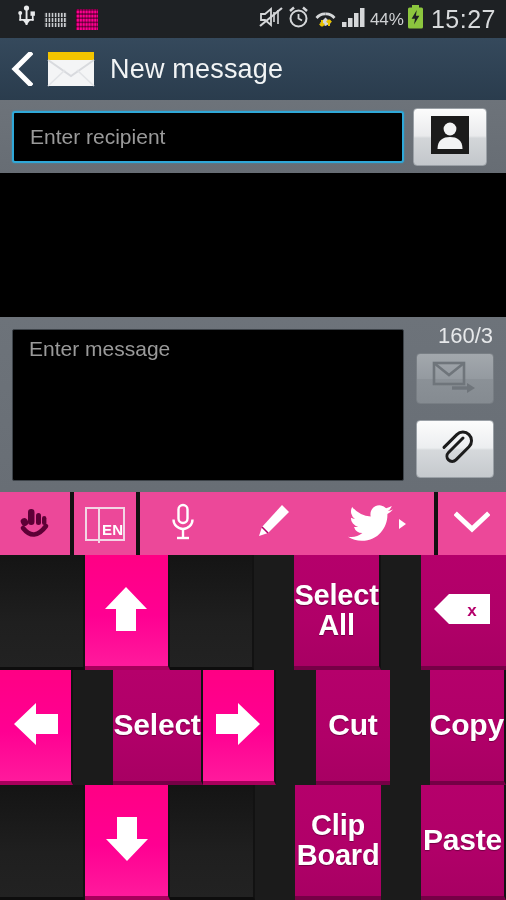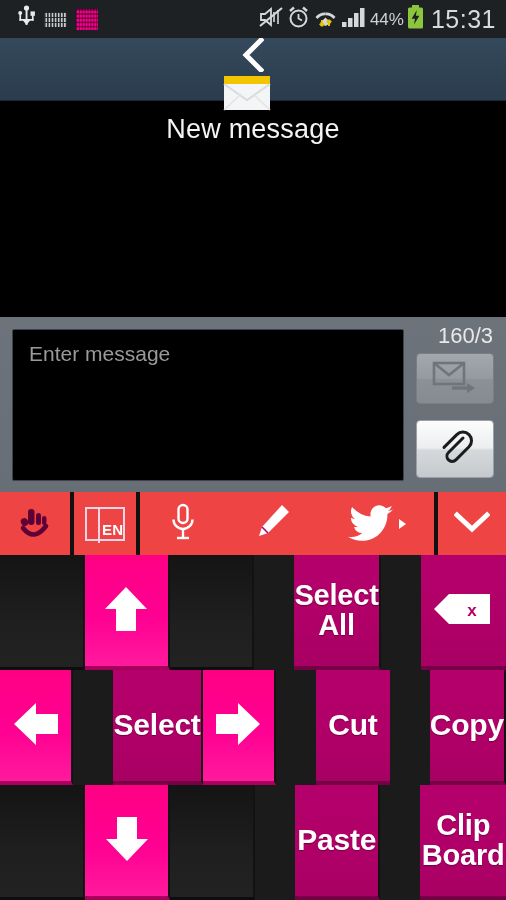--- a/index.html
+++ b/index.html
@@ -40,21 +40,20 @@
     background-size:100% 5px, 3.1px 100%;
     border-radius:1px;
   }
 
   
   .titlebar{
     position:absolute;left:0;top:38px;width:506px;height:62px;
     background:linear-gradient(to bottom,#35495c 0%,#2f4254 55%,#2a3c4d 100%);
     display:flex;align-items:center;
     border-bottom:1px solid #1b2934;
-    flex-direction:column;
   }
   .back-chevron{
     width:44px;height:62px;display:flex;align-items:center;justify-content:center;
     cursor:pointer;
   }
   .env-icon{margin-left:2px;margin-right:14px;display:flex;align-items:center;}
   .title-text{
     color:#f2f4f5;font-size:27px;font-weight:400;letter-spacing:.2px;
   }
 
@@ -85,21 +84,21 @@
 
   
   .compose{
     position:absolute;left:0;top:317px;width:506px;height:175px;
     background:linear-gradient(to bottom,#6d737a 0%,#686e75 100%);
   }
   .msg-box{
     position:absolute;left:12px;top:12px;width:392px;height:152px;
     background:#000;border:1px solid #3d4349;box-sizing:border-box;border-radius:2px;
   }
-  .msg-ph{color:#9a9a9a;font-size:21px;padding:12px 0 0 16px;}
+  .msg-ph{color:#9a9a9a;font-size:21px;padding:7px 0 0 16px;}
   .counter{
     position:absolute;right:13px;top:6px;color:#e6e8ea;font-size:22px;
   }
   .send-btn{
     position:absolute;left:416px;top:36px;width:78px;height:51px;border-radius:4px;
     background:linear-gradient(to bottom,#a3a8ad 0%,#949aa0 50%,#8b9197 52%,#858b91 100%);
     border:1px solid #787e84;box-sizing:border-box;
     display:flex;align-items:center;justify-content:center;
   }
   .clip-btn{
@@ -108,21 +107,21 @@
     border:1px solid #9aa0a6;box-sizing:border-box;
     display:flex;align-items:center;justify-content:center;cursor:pointer;
   }
 
   
   .kb-toolbar{
     position:absolute;left:0;top:492px;width:506px;height:63px;
     background:#1a1a1a;display:flex;align-items:stretch;
   }
   .tb-cell{
-    background:#ef4444;display:flex;align-items:center;justify-content:center;
+    background:#ec4899;display:flex;align-items:center;justify-content:center;
     cursor:pointer;position:relative;
   }
   .tb-sep{width:4px;background:#111;}
   .tb-hand{width:70px;}
   .tb-lang{width:62px;}
   .tb-main{flex:1;display:flex;align-items:center;justify-content:space-around;}
   .tb-down{width:68px;}
   .lang-box{
     width:40px;height:34px;border:2px solid #f3d5e5;box-sizing:border-box;
     position:relative;
@@ -234,41 +233,55 @@
         </svg>
       </span>
       <span class="sb-batt-txt">44%</span>
       <span class="sb-ico">
         <svg width="17" height="24" viewBox="0 0 17 24">
           <rect x="5" y="0" width="7" height="3" fill="#8cc63e"></rect>
           <rect x="1" y="2.5" width="15" height="21" rx="1.5" fill="#8cc63e"></rect>
           <path d="M9.8 5 L4.6 13.8 H8 L7 19.6 L12.4 10.8 H8.9 Z" fill="#1e2124"></path>
         </svg>
       </span>
-      <span class="sb-time">15:31</span>
+      <span class="sb-time">15:27</span>
     </div>
   </div>
 
   <div class="titlebar">
     <div class="back-chevron">
       <svg width="22" height="34" viewBox="0 0 22 34">
         <path d="M19 2 L4 17 L19 32" fill="none" stroke="#ffffff" stroke-width="5" stroke-linecap="square"></path>
       </svg>
     </div>
     <div class="env-icon">
       <svg width="50" height="42" viewBox="0 0 50 42">
         <rect x="2" y="4" width="46" height="34" fill="#f3c400"></rect>
         <path d="M2 12 L48 12 L48 38 L2 38 Z" fill="#f4f5f6"></path>
         <path d="M2 12 L25 28 L48 12" fill="none" stroke="#d8dade" stroke-width="2"></path>
         <path d="M2 38 L19 22 M48 38 L31 22" stroke="#e2e4e7" stroke-width="1.6"></path>
       </svg>
     </div>
     <span class="title-text">New message</span>
   </div>
 
+  <div class="recip-row">
+    <div class="recip-field">
+      <span class="recip-ph">Enter recipient</span>
+    </div>
+    <div class="contact-btn">
+      <span>
+        <svg width="38" height="38" viewBox="0 0 38 38">
+          <rect x="0" y="0" width="38" height="38" fill="#1b1b1b"></rect>
+          <circle cx="19" cy="13" r="6.4" fill="#f2f3f4"></circle>
+          <path d="M6.5 33 C6.5 24 12 21 19 21 C26 21 31.5 24 31.5 33 Z" fill="#f2f3f4"></path>
+        </svg>
+      </span>
+    </div>
+  </div>
 
   <div class="body-black"></div>
 
   <div class="compose">
     <div class="msg-box">
       <div class="msg-ph">Enter message</div>
     </div>
     <div class="counter">160/3</div>
     <div class="send-btn">
       <span>
@@ -394,23 +407,23 @@
     <div class="kp-row">
       <div class="key blank k-col1"></div>
       <div class="key hot k-col2">
         <span>
           <svg width="50" height="54" viewBox="0 0 50 54">
             <path d="M25 49 L46 27 H35 V5 H15 V27 H4 Z" fill="#ffffff"></path>
           </svg>
         </span>
       </div>
       <div class="key blank k-col3"></div>
+      <div class="key dark k-col5">
+        <span class="key-label two">Clip<br>Board</span>
+      </div>
       <div class="key dark k-col4">
         <span class="key-label">Paste</span>
       </div>
-      <div class="key dark k-col5">
-        <span class="key-label two">Clip<br>Board</span>
-      </div>
     </div>
 
   </div>
 
 </div>
 
 </body></html>

